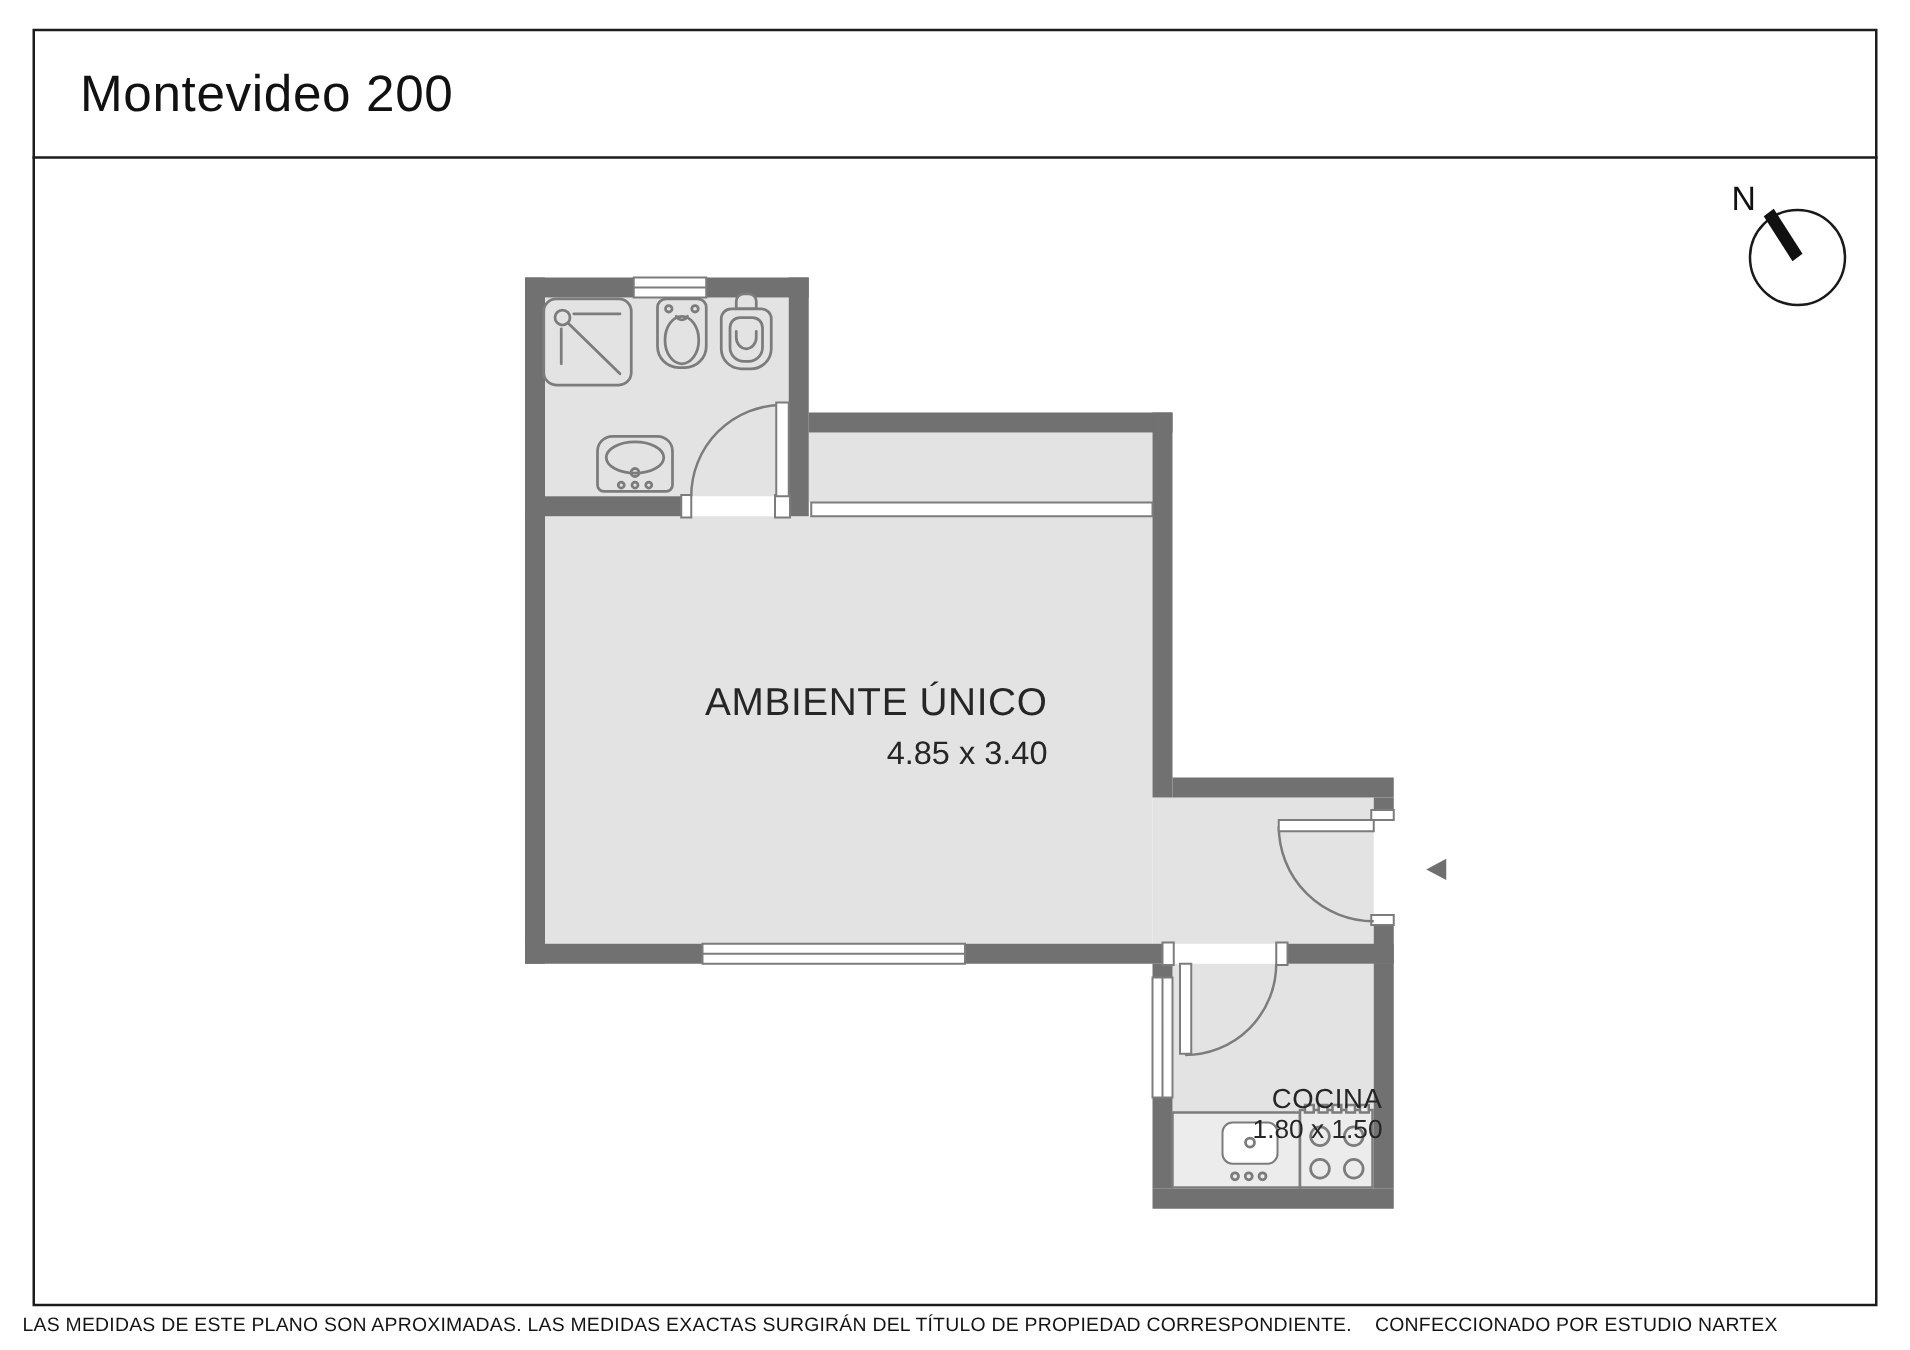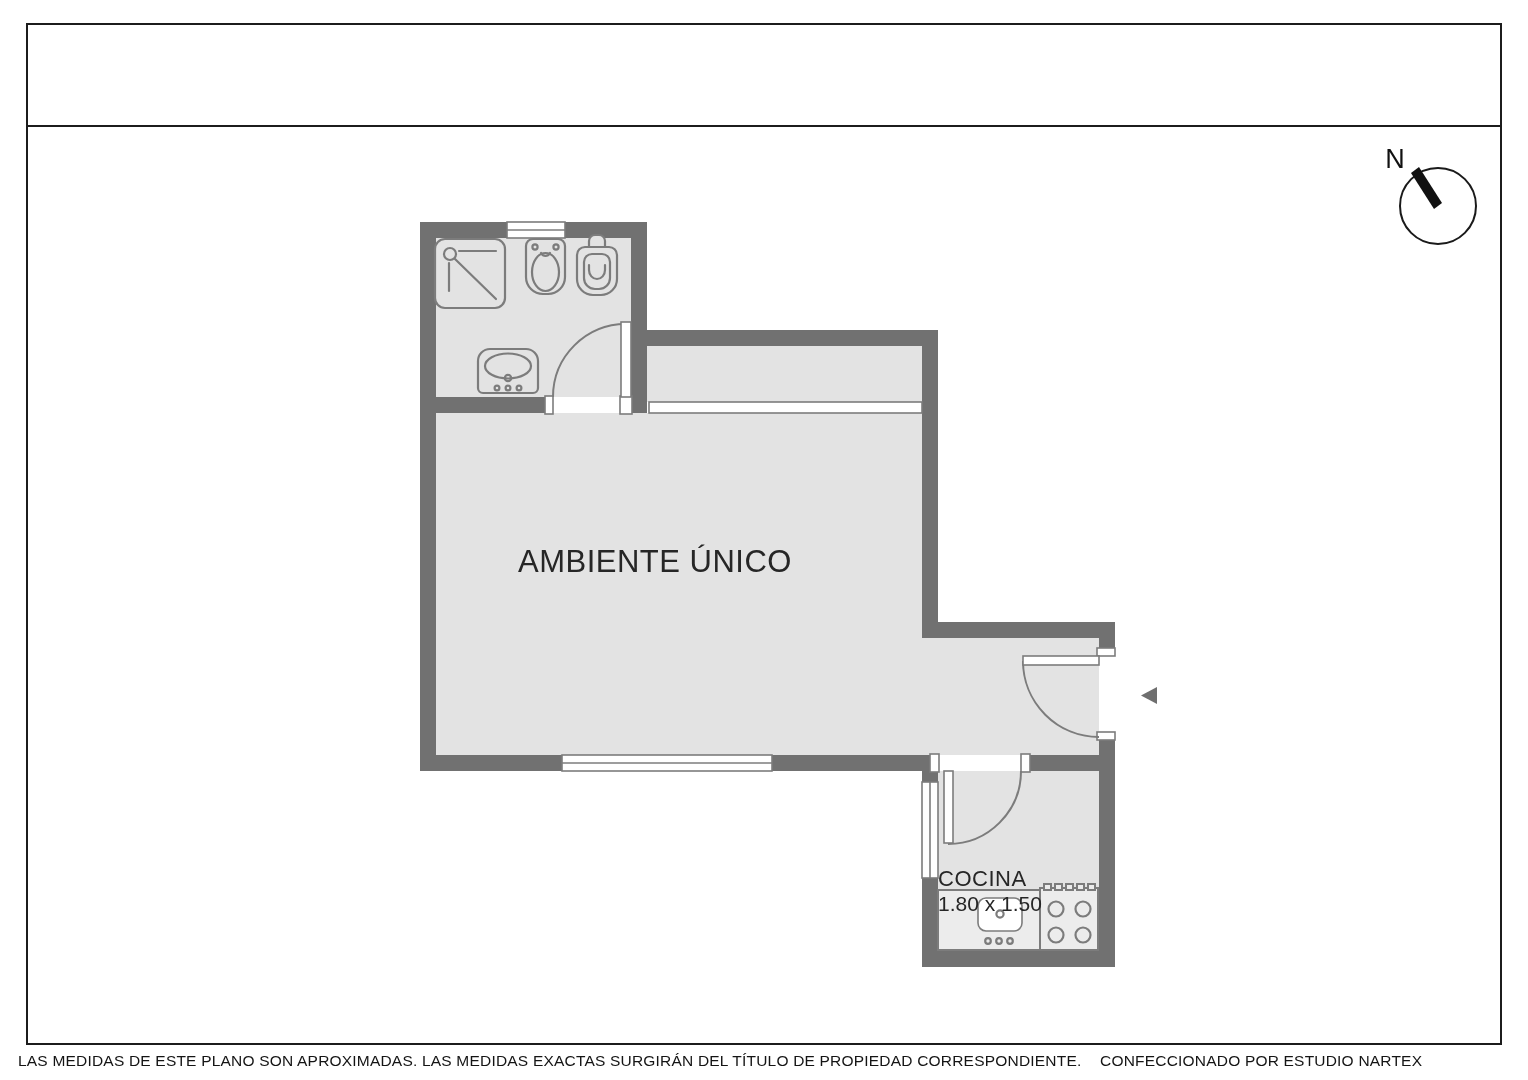--- a/index.html
+++ b/index.html
@@ -3,21 +3,21 @@
 <meta charset="utf-8">
 <style>
   html,body{margin:0;padding:0;background:#ffffff;}
   .page{position:relative;width:1528px;height:1080px;background:#ffffff;overflow:hidden;
         font-family:"Liberation Sans",sans-serif;color:#1c1c1c;}
   .abs{position:absolute;}
   .frame{left:26px;top:23px;width:1476px;height:1022px;border:2px solid #1c1c1c;box-sizing:border-box;}
   .title-sep{left:26px;top:125px;width:1476px;height:2px;background:#1c1c1c;}
   .page-title{left:64px;top:52px;font-size:41px;font-weight:500;letter-spacing:0.5px;color:#111;}
   .north-label{left:1380px;top:144px;width:30px;text-align:center;font-size:27px;font-weight:400;color:#111;}
-  .room-label{text-align:left;color:#262626;}
+  .room-label{text-align:right;color:#262626;}
   .room-label .name{font-size:31px;letter-spacing:0.5px;}
   .room-label .dims{font-size:26px;margin-top:7px;}
   .room-label.kitchen .name{font-size:22px;letter-spacing:0.5px;}
   .room-label.kitchen .dims{font-size:21px;margin-top:0;}
   .main-room-label{left:518px;top:544px;width:320px;}
   .kitchen-label{left:938px;top:866px;width:168px;}
   .footer{top:1052px;font-size:15.5px;color:#141414;letter-spacing:0.2px;white-space:nowrap;}
   .footer-left{left:18px;}
   .footer-right{left:1100px;width:412px;text-align:left;}
   svg{display:block;}
@@ -29,20 +29,21 @@
   .counter{stroke:#7c7c7c;stroke-width:2;fill:#ececec;}
   .arc{stroke:#7c7c7c;stroke-width:2;fill:none;}
 </style>
 </head>
 <body>
 
 <div class="page">
 
   <div class="abs frame"></div>
   <div class="abs title-sep"></div>
+  <div class="abs page-title">Montevideo 200</div>
 
   <div class="abs north-label">N</div>
   <svg class="abs" style="left:1385px;top:145px" width="120" height="120" viewBox="1385 145 120 120">
     <circle cx="1438" cy="206" r="38" fill="#ffffff" stroke="#1a1a1a" stroke-width="2"></circle>
     <polygon points="1411,173 1419,167 1442,203 1434,209" fill="#111111"></polygon>
   </svg>
 
   <svg class="abs" style="left:405px;top:205px" width="770" height="780" viewBox="405 205 770 780">
 
     <g>
@@ -164,20 +165,21 @@
         <circle class="fx" cx="1056" cy="909" r="7.5"></circle>
         <circle class="fx" cx="1083" cy="909" r="7.5"></circle>
         <circle class="fx" cx="1056" cy="935" r="7.5"></circle>
         <circle class="fx" cx="1083" cy="935" r="7.5"></circle>
       </g>
     </g>
   </svg>
 
   <div class="abs room-label main-room-label">
     <div class="name">AMBIENTE ÚNICO</div>
+    <div class="dims">4.85 x 3.40</div>
   </div>
   <div class="abs room-label kitchen kitchen-label">
     <div class="name">COCINA</div>
     <div class="dims">1.80 x 1.50</div>
   </div>
 
   <div class="abs footer footer-left">LAS MEDIDAS  DE ESTE PLANO SON APROXIMADAS. LAS MEDIDAS EXACTAS SURGIRÁN DEL TÍTULO DE PROPIEDAD CORRESPONDIENTE.</div>
   <div class="abs footer footer-right">CONFECCIONADO POR ESTUDIO NARTEX</div>
 
 </div>

